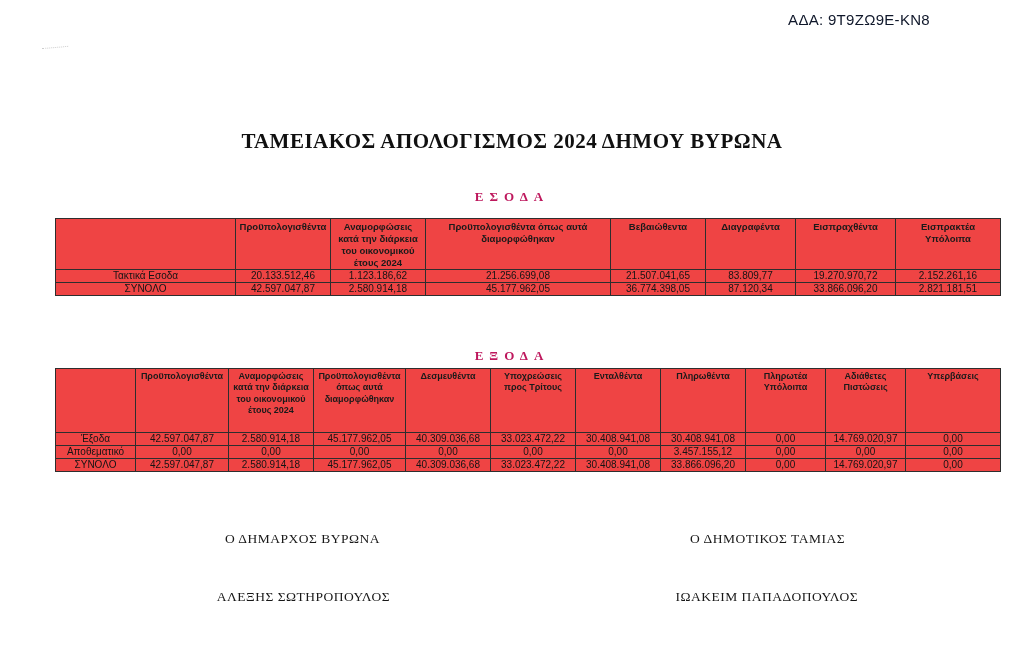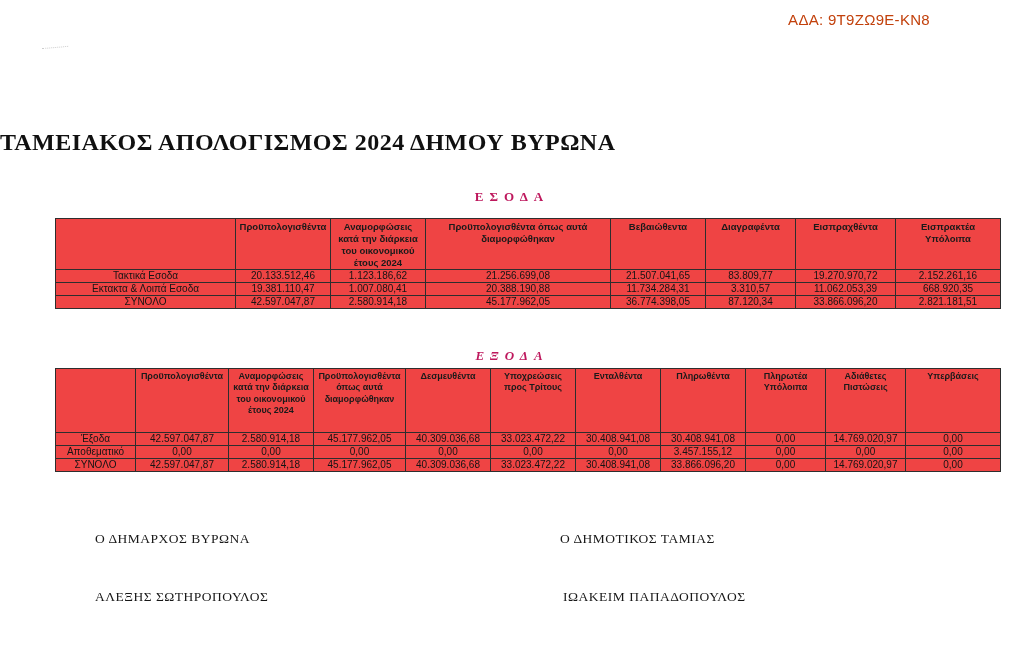--- a/index.html
+++ b/index.html
@@ -6,37 +6,38 @@
   body {
     width:1024px; height:667px;
     background:#ffffff;
     font-family:"Liberation Sans", sans-serif;
     color:#161616;
     position:relative;
     overflow:hidden;
   }
   .ada {
     position:absolute; top:11px; right:94px;
-    font-size:15px; letter-spacing:0.3px; color:#c2410c;
+    font-size:15px; letter-spacing:0.3px; color:#0f172a;
   }
   .doc-title {
     position:absolute; top:129px; left:0; width:100%;
+    text-align:center;
     font-family:"Liberation Serif", serif;
-    font-weight:bold; font-size:24px; letter-spacing:0.5px;
+    font-weight:bold; font-size:21px; letter-spacing:0.5px;
     color:#101010;
   }
   .section-title {
     position:absolute; left:0; width:100%;
     text-align:center;
     font-family:"Liberation Serif", serif;
     font-weight:bold; font-size:13px; letter-spacing:6px;
     color:#be185d;
   }
   #esoda-title { top:189px; }
-  #exoda-title { top:348px;font-style:italic; }
+  #exoda-title { top:348px; }
 
   table {
     position:absolute; left:55px;
     border-collapse:collapse; table-layout:fixed;
     background:#ef4444;
   }
   #esoda-table { top:218px; width:945px; }
   #exoda-table { top:368px; width:945px; }
   th, td { border:1px solid #2e2e2e; overflow:hidden; }
   th {
@@ -52,21 +53,21 @@
     white-space:nowrap; color:#141414;
   }
   td.label { text-align:center; }
   td.num { text-align:center; }
   tr.total-row td { font-weight:normal; }
 
   .sig {
     position:absolute;
     font-family:"Liberation Serif", serif;
     font-size:13.5px; letter-spacing:0.5px;
-    text-align:left; color:#181818;
+    text-align:right; color:#181818;
   }
   #sig-left-title  { left:95px;  top:531px; width:285px; }
   #sig-right-title { left:560px; top:531px; width:285px; }
   #sig-left-name   { left:95px;  top:589px; width:295px; }
   #sig-right-name  { left:563px; top:589px; width:295px; }
 
   .artifact {
     position:absolute; left:42px; top:42px;
     width:26px; height:5px;
     border-bottom:1px dotted #b9b9b9;
@@ -109,30 +110,20 @@
   <tr>
     <td class="label">Τακτικά Εσοδα</td>
     <td class="num">20.133.512,46</td>
     <td class="num">1.123.186,62</td>
     <td class="num">21.256.699,08</td>
     <td class="num">21.507.041,65</td>
     <td class="num">83.809,77</td>
     <td class="num">19.270.970,72</td>
     <td class="num">2.152.261,16</td>
   </tr>
-  <tr>
-    <td class="label">Εκτακτα &amp; Λοιπά Εσοδα</td>
-    <td class="num">19.381.110,47</td>
-    <td class="num">1.007.080,41</td>
-    <td class="num">20.388.190,88</td>
-    <td class="num">11.734.284,31</td>
-    <td class="num">3.310,57</td>
-    <td class="num">11.062.053,39</td>
-    <td class="num">668.920,35</td>
-  </tr>
   <tr class="total-row">
     <td class="label">ΣΥΝΟΛΟ</td>
     <td class="num">42.597.047,87</td>
     <td class="num">2.580.914,18</td>
     <td class="num">45.177.962,05</td>
     <td class="num">36.774.398,05</td>
     <td class="num">87.120,34</td>
     <td class="num">33.866.096,20</td>
     <td class="num">2.821.181,51</td>
   </tr>

